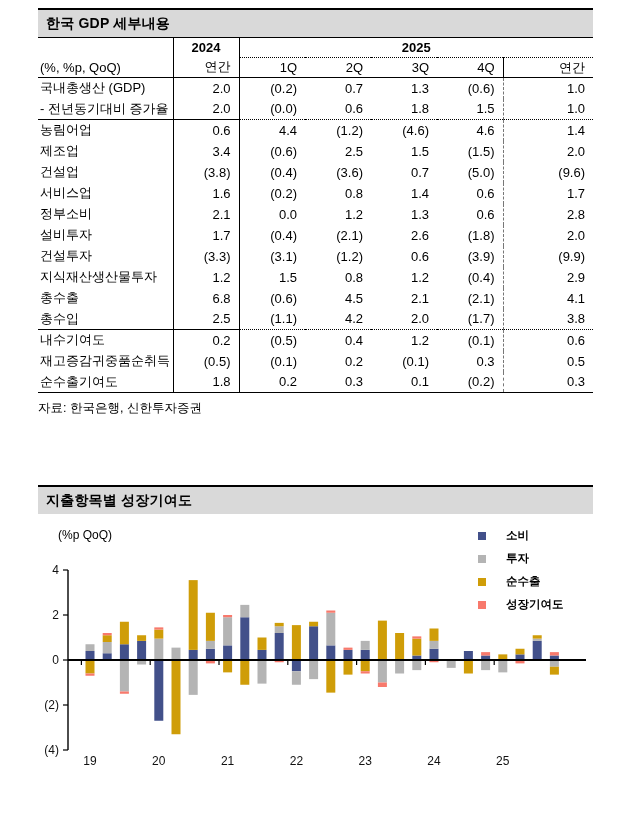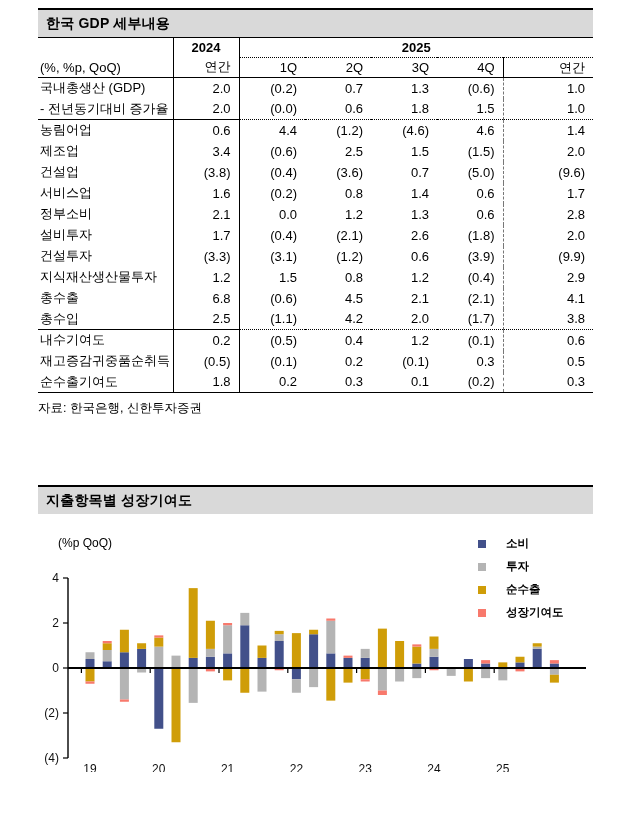--- a/index.html
+++ b/index.html
@@ -26,21 +26,21 @@
   td.c1, th.c1 { border-right:1px solid #000; }
   td.c5 { border-right:1px dashed #777; }
   th.c5 { border-right:1px solid #000; }
   tr.group-start td.lbl, tr.group-start td.c1 { border-top:1px solid #000; }
   tr.group-start td.c2, tr.group-start td.c3, tr.group-start td.c4,
   tr.group-start td.c5, tr.group-start td.c6 { border-top:1.5px dotted #000; }
   .source { font-size:12.5px; margin-top:7px; }
 
   
   .chart-section { margin-top:68px; }
-  .chart-wrap { position:relative; margin-top:22px; }
+  .chart-wrap { position:relative; margin-top:14px; }
   .unit-label { font-size:12px; margin-left:20px; margin-bottom:2px; }
   .legend { position:absolute; top:0; left:440px; }
   .legend-item { display:flex; align-items:center; gap:20px; margin-bottom:8px; font-size:11.5px; font-weight:bold; }
   .swatch { width:8px; height:8px; display:inline-block; flex:0 0 8px; }
   svg.chart { display:block; }
   .chart-divider { border-top:1px solid #aaa; margin-top:2px; }
 </style>
 </head>
 <body>
 

